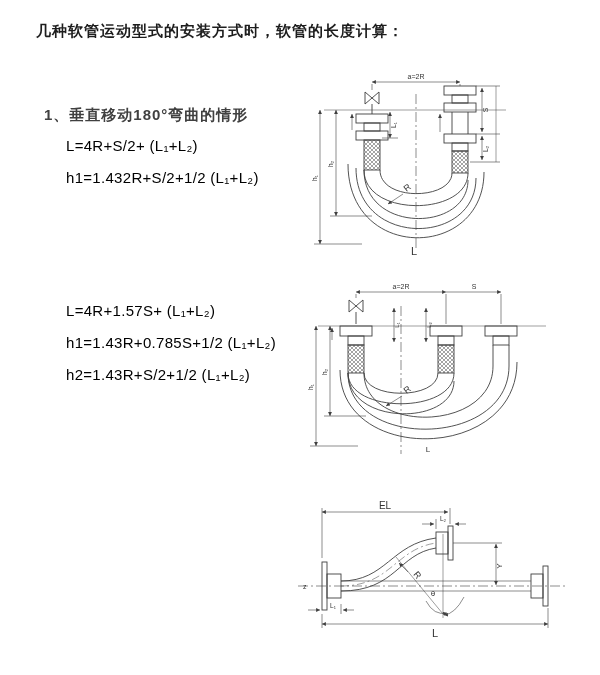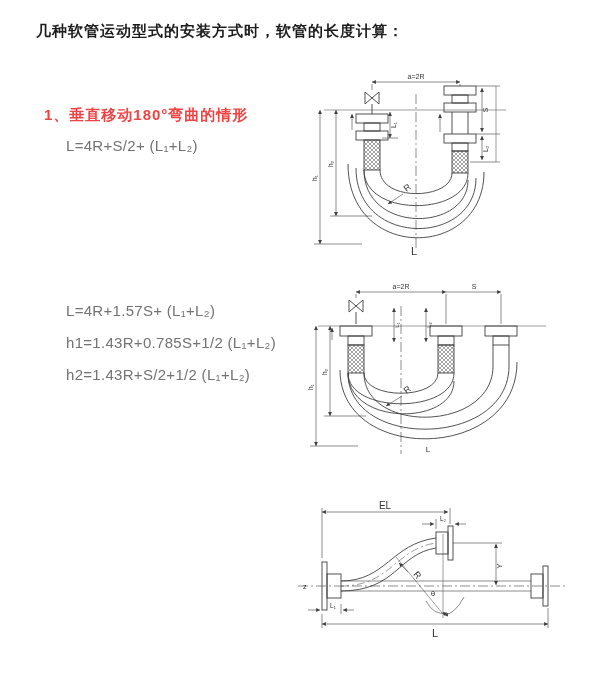--- a/index.html
+++ b/index.html
@@ -6,42 +6,43 @@
   body{
     width:600px;height:675px;background:#ffffff;position:relative;overflow:hidden;
     font-family:"Liberation Sans","DejaVu Sans",sans-serif;color:#222;
   }
   .page{position:absolute;inset:0;background:#fff;}
   .title{
     position:absolute;left:36px;top:22px;font-size:15px;font-weight:bold;
     letter-spacing:1px;color:#1d1d1d;white-space:nowrap;
   }
   .section{position:absolute;width:280px;}
-  .sec-heading{font-size:15px;font-weight:bold;color:#ef4444;line-height:30px;letter-spacing:1px;white-space:nowrap;}
-  .formula{font-size:15px;color:#737373;line-height:32px;padding-left:22px;white-space:nowrap;letter-spacing:.3px;}
+  .sec-heading{font-size:15px;font-weight:bold;color:#404040;line-height:30px;letter-spacing:1px;white-space:nowrap;}
+  .formula{font-size:15px;color:#000000;line-height:32px;padding-left:22px;white-space:nowrap;letter-spacing:.3px;}
   #sec1{left:44px;top:100px;}
   #sec2{left:44px;top:295px;}
   #sec3{left:44px;top:515px;}
   .diagram{position:absolute;}
   #d1{left:310px;top:68px;width:280px;height:190px;}
   #d2{left:306px;top:278px;width:292px;height:186px;}
   #d3{left:296px;top:500px;width:304px;height:142px;}
   svg{display:block;}
   svg text{fill:#333;font-family:"Liberation Sans","DejaVu Sans",sans-serif;}
 </style>
 </head>
 <body>
 
 <div class="page">
 
   <div class="title">几种软管运动型式的安装方式时，软管的长度计算：</div>
 
   <div class="section" id="sec1">
     <div class="sec-heading">1、垂直移动180°弯曲的情形</div>
     <div class="formula">L=4R+S/2+ (L₁+L₂)</div>
+    <div class="formula">h1=1.432R+S/2+1/2 (L₁+L₂)</div>
   </div>
 
   <div class="section" id="sec2">
     <div class="formula">L=4R+1.57S+ (L₁+L₂)</div>
     <div class="formula">h1=1.43R+0.785S+1/2 (L₁+L₂)</div>
     <div class="formula">h2=1.43R+S/2+1/2 (L₁+L₂)</div>
   </div>
 
 
   <div class="diagram" id="d1">

